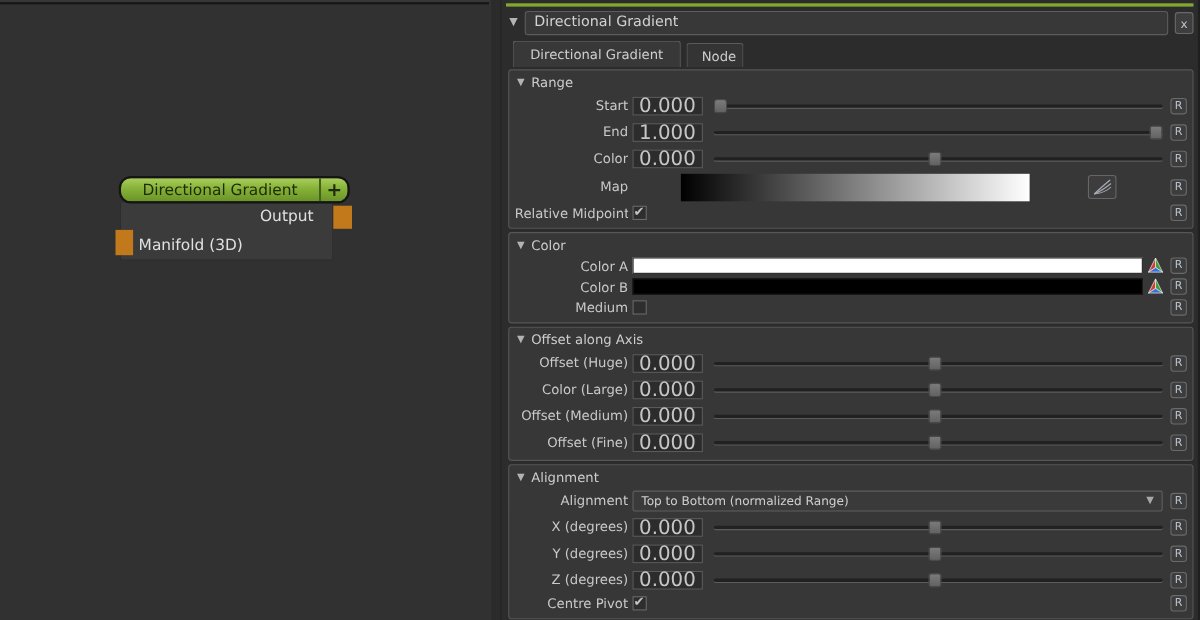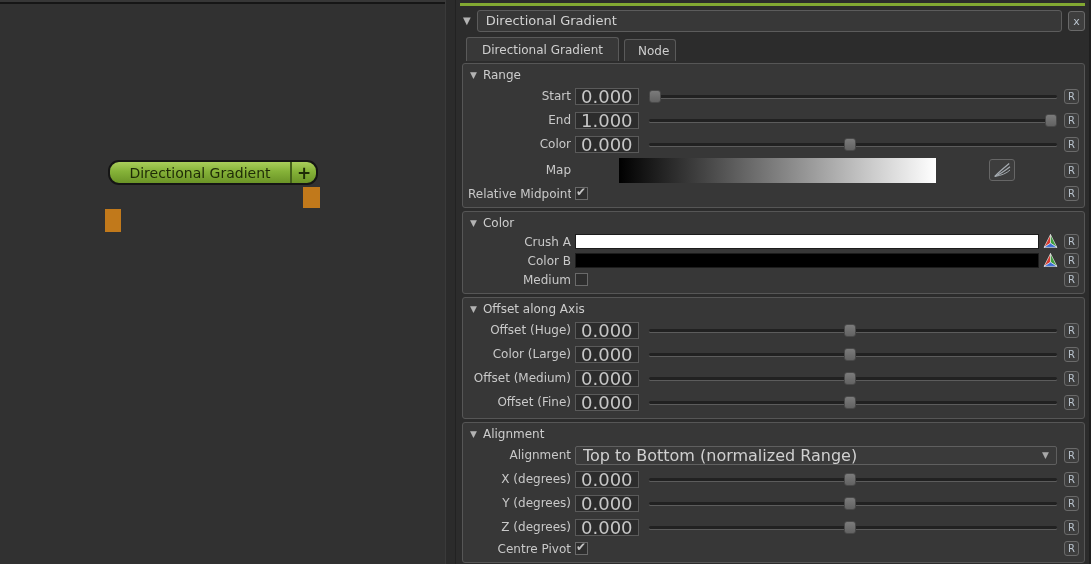--- a/index.html
+++ b/index.html
@@ -121,32 +121,40 @@
     background:#3d3d3d; border:1px solid #666; border-radius:3px;
     display:flex; align-items:center; justify-content:center; cursor:pointer;
   }
   .swatch { flex:1; height:15px; margin-left:4px; border:1px solid #1c1c1c; cursor:pointer; }
   .pickicon { width:15px; height:15px; margin:0 6px 0 4px; flex-shrink:0; cursor:pointer; }
   .dropdown {
     flex:1; height:19px; margin-left:4px; margin-right:7px; background:#3a3a3a;
     border:1px solid #5f5f5f; border-radius:2px; display:flex; align-items:center;
     padding:0 7px; cursor:pointer;
   }
-  .dd-text { flex:1; font-size:16px; color:#d0d0d0; white-space:nowrap; overflow:hidden; }
+  .dd-text { flex:1; font-size:11px; color:#d0d0d0; white-space:nowrap; overflow:hidden; }
   .dd-arrow { font-size:9px; color:#a8a8a8; }
 </style>
 </head>
 <body>
 
 <div class="canvas">
   <div class="canvas-top"></div>
 
   <div class="node-header">
     <span class="node-title">Directional Gradient</span>
     <span class="node-add">+</span>
+  </div>
+  <div class="node-body">
+    <div class="node-row out">
+      <span>Output</span>
+    </div>
+    <div class="node-row in">
+      <span>Manifold (3D)</span>
+    </div>
   </div>
   <div class="port port-out" style="background: rgb(193, 121, 27);"></div>
   <div class="port port-in" style="background: rgb(193, 121, 27);"></div>
 </div>
 
 <div class="divider"></div>
 
 <div class="panel">
   <div class="accent" style="background: rgb(130, 168, 50);"></div>
 
@@ -214,21 +222,21 @@
       <span class="rbtn">R</span>
     </div>
   </div>
 
   <div class="group">
     <div class="group-hd">
       <span class="tri">▼</span>
       <span>Color</span>
     </div>
     <div class="row slim">
-      <span class="lbl">Crush A</span>
+      <span class="lbl">Color A</span>
       <span class="swatch" style="background: rgb(255, 255, 255);"></span>
       <svg class="pickicon" viewBox="0 0 14 14">
         <polygon points="7,0.5 1,12.5 7,8.6" fill="#d63c32" stroke="#eee" stroke-width="0.6"></polygon>
         <polygon points="7,0.5 13,12.5 7,8.6" fill="#3d9e3d" stroke="#eee" stroke-width="0.6"></polygon>
         <polygon points="1,12.5 13,12.5 7,8.6" fill="#3a6fd8" stroke="#eee" stroke-width="0.6"></polygon>
       </svg>
       <span class="rbtn">R</span>
     </div>
     <div class="row slim">
       <span class="lbl">Color B</span>

